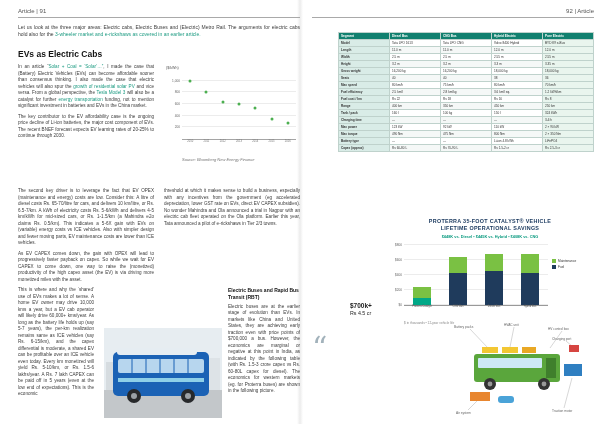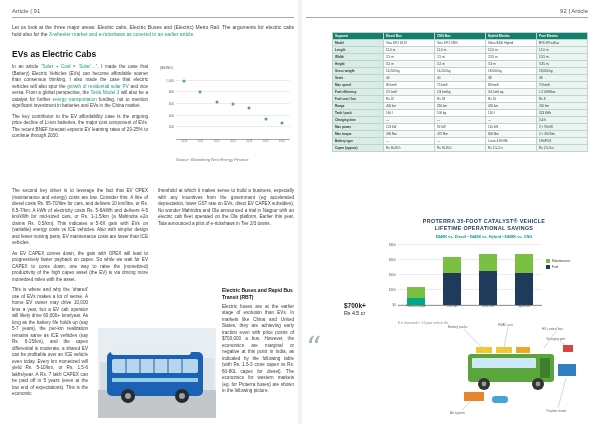--- a/index.html
+++ b/index.html
@@ -1,20 +1,20 @@
 <!DOCTYPE html>
 <html><head>
 <meta charset="utf-8">
 <style>
   html,body{margin:0;padding:0;background:#ffffff;}
   .spread{position:relative;width:600px;height:424px;background:#fff;overflow:hidden;
           font-family:"Liberation Sans",sans-serif;color:#3c3c3c;}
   .gutter{position:absolute;left:297px;top:0;width:6px;height:424px;
           background:linear-gradient(90deg,#fff,#ececec,#fff);}
-  .page{position:absolute;top:6px;width:282px;height:412px;}
+  .page{position:absolute;top:6px;width:282px;height:412px;margin-left:6px;}
   .page-left{left:12px;}
   .page-right{left:306px;}
   .pg-header{position:absolute;top:2px;left:0;right:0;font-size:6px;color:#555;
              padding-bottom:3px;border-bottom:1px solid #a9a9a9;}
   .page-right .pg-header{text-align:right;}
   
   .intro{position:absolute;top:18px;left:0;right:0;margin:0;font-size:5px;line-height:1.45;text-align:justify;}
   .lnk{color:#1d9b82;}
   .heading{position:absolute;top:43px;left:0;margin:0;font-size:8.5px;font-weight:bold;color:#141414;}
   .cols{position:absolute;left:0;right:0;display:flex;overflow:hidden;}

